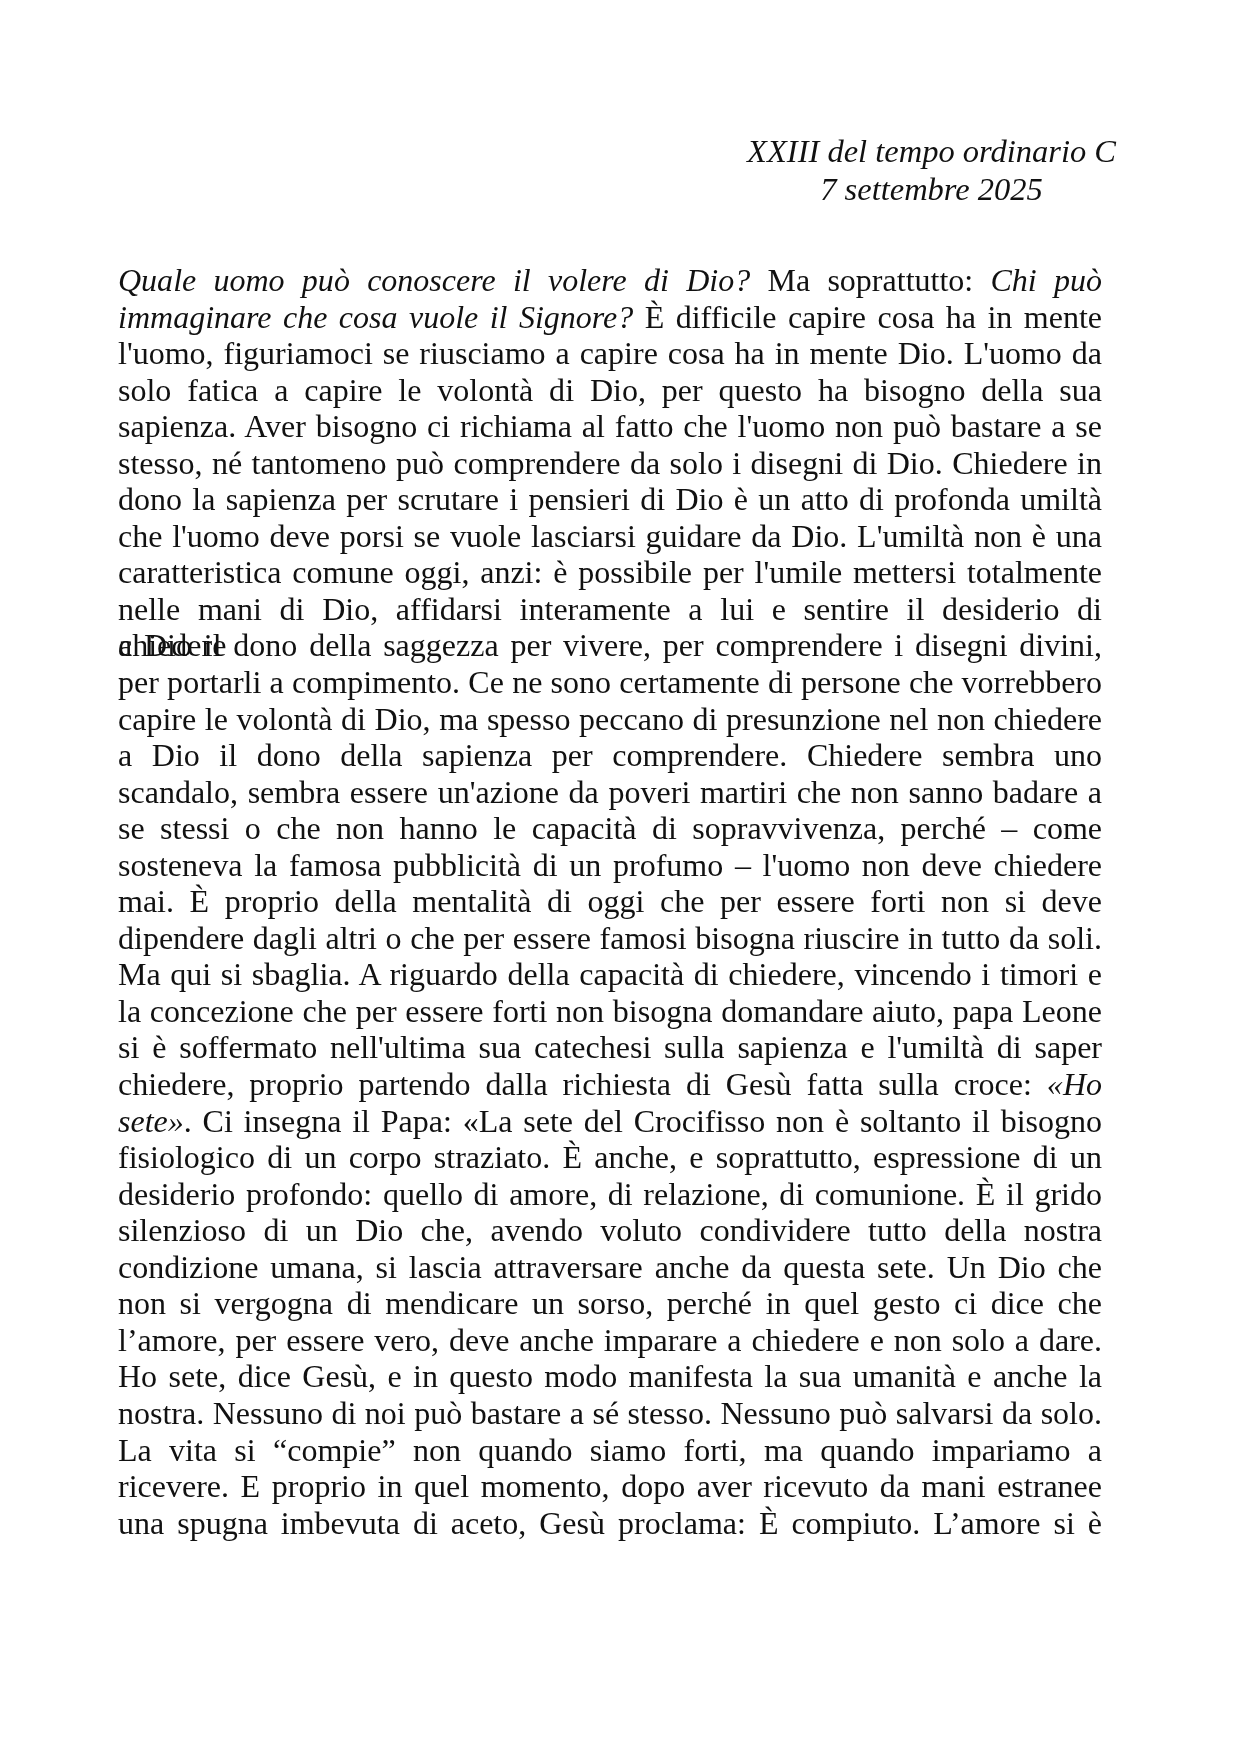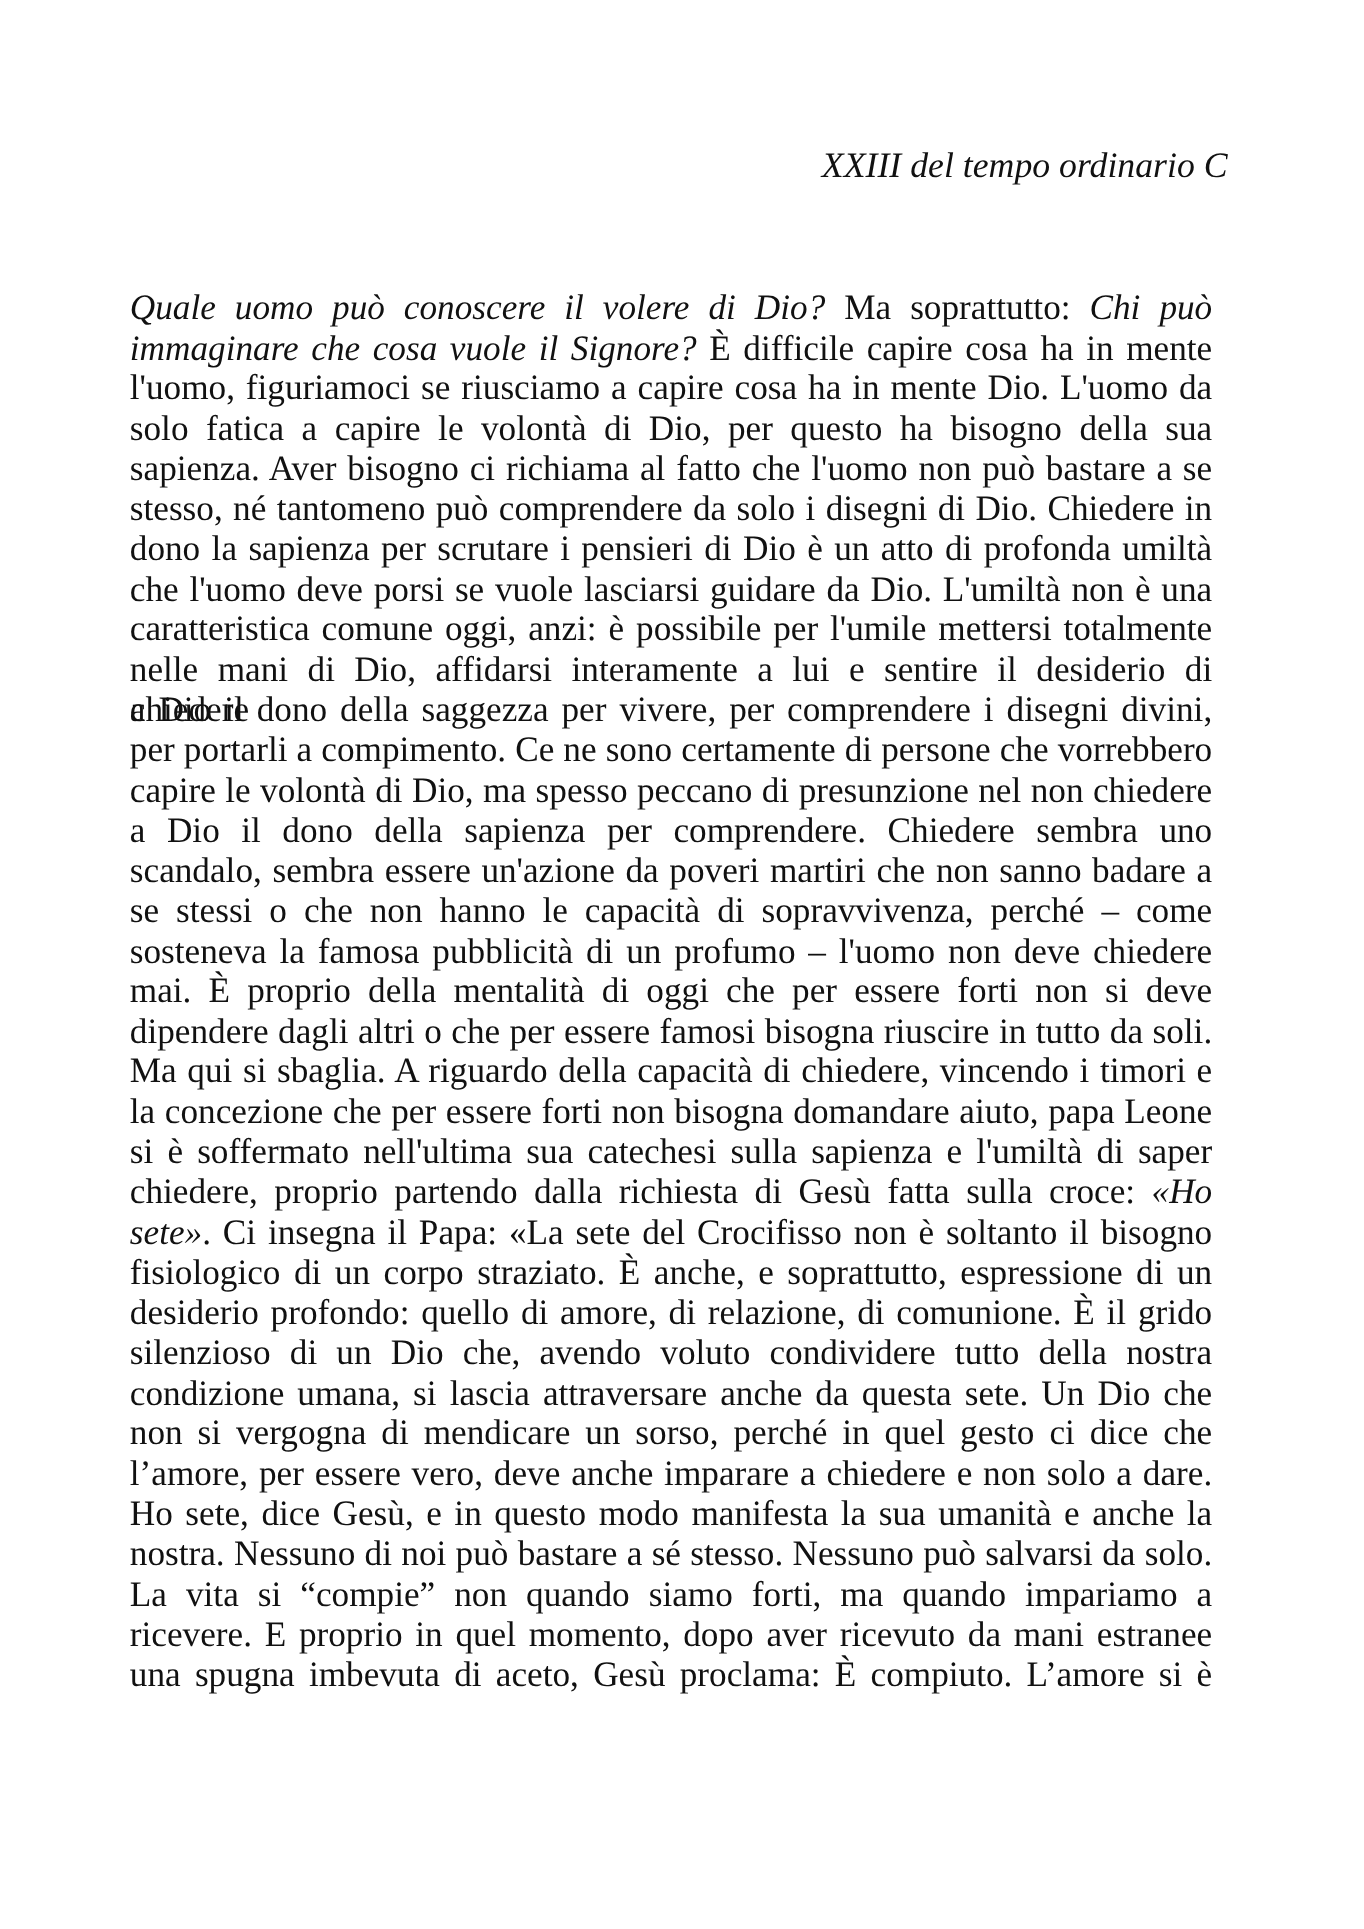--- a/index.html
+++ b/index.html
@@ -45,20 +45,21 @@
     }
     .line .it { font-style: italic; }
     
     .line { white-space: normal; word-spacing: 0; }
   </style>
 </head>
 <body>
 
 <div class="header">
   <div>XXIII del tempo ordinario C</div>
+  <div>7 settembre 2025</div>
 </div>
 
 <div class="body-text" id="body-text">
     <div class="line"><span class="it">Quale uomo può conoscere il volere di Dio?</span><span> Ma soprattutto: </span><span class="it">Chi può</span></div>
     <div class="line"><span class="it">immaginare che cosa vuole il Signore?</span><span> È difficile capire cosa ha in mente</span></div>
     <div class="line"><span>l'uomo, figuriamoci se riusciamo a capire cosa ha in mente Dio. L'uomo da</span></div>
     <div class="line"><span>solo fatica a capire le volontà di Dio, per questo ha bisogno della sua</span></div>
     <div class="line"><span>sapienza. Aver bisogno ci richiama al fatto che l'uomo non può bastare a se</span></div>
     <div class="line"><span>stesso, né tantomeno può comprendere da solo i disegni di Dio. Chiedere in</span></div>
     <div class="line"><span>dono la sapienza per scrutare i pensieri di Dio è un atto di profonda umiltà</span></div>

